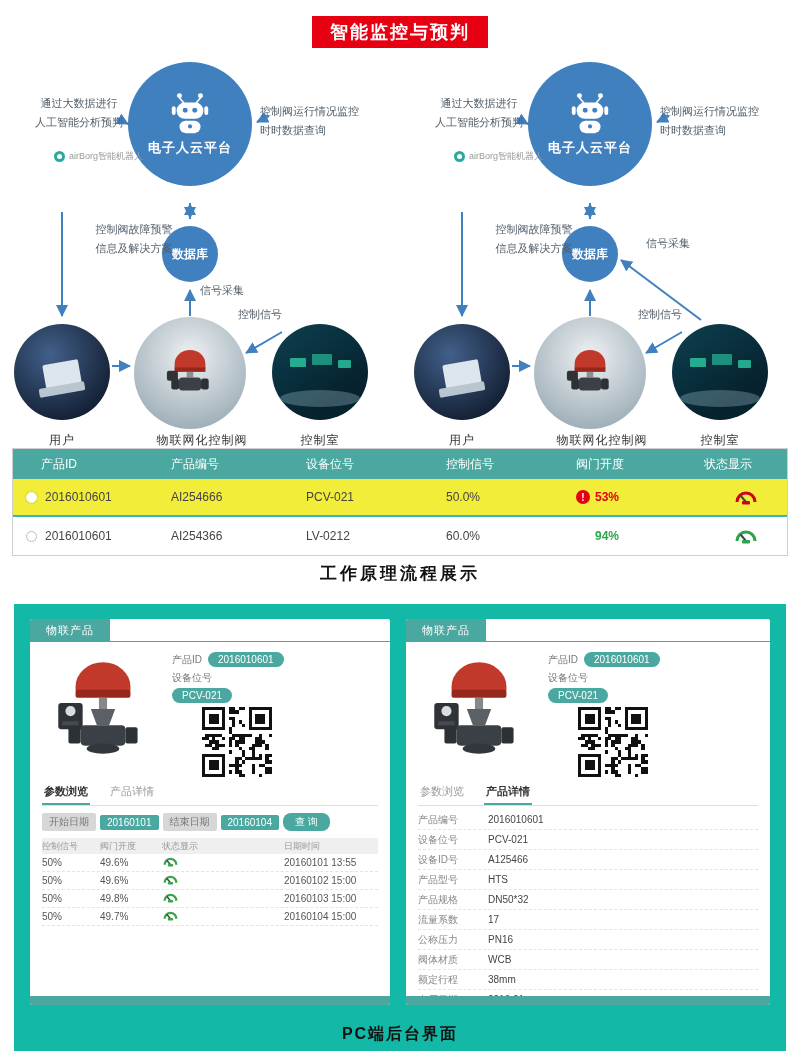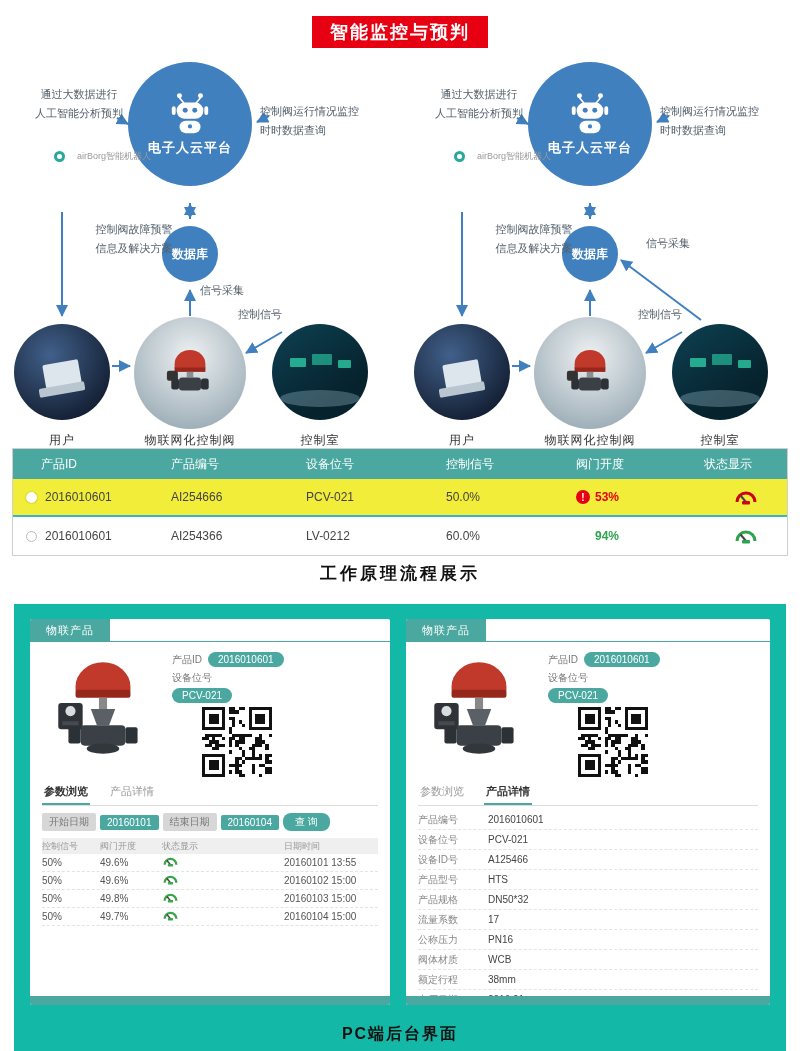--- a/index.html
+++ b/index.html
@@ -20,24 +20,24 @@
 .flow--left .only-right{display:none}
 .arrows{position:absolute;left:0;top:0;width:400px;height:398px;pointer-events:none}
 .big-circle{position:absolute;left:128px;top:8px;width:124px;height:124px;border-radius:50%;
             background:#4180bf;display:flex;flex-direction:column;align-items:center;justify-content:center;gap:3px}
 .big-circle .bclabel{color:#fff;font-size:13px;font-weight:bold;letter-spacing:1px}
 .db-circle{position:absolute;left:162px;top:172px;width:56px;height:56px;border-radius:50%;
            background:#4180bf;color:#fff;font-size:12px;font-weight:bold;
            display:flex;align-items:center;justify-content:center}
 .f-note{position:absolute;font-size:11px;color:#54606b;line-height:1.7}
 .f-note .ln{display:block}
-.note-bigdata{left:22px;top:31px;width:114px;text-align:center}
+.note-bigdata{left:22px;top:40px;width:114px;text-align:center}
 .note-monitor{left:260px;top:48px;width:128px}
 .note-warning{left:86px;top:166px;width:96px;text-align:center}
-.airborg{position:absolute;left:54px;top:96px;display:flex;align-items:center;gap:12px;
+.airborg{position:absolute;left:54px;top:96px;display:flex;align-items:center;gap:4px;
          font-size:9px;color:#999;white-space:nowrap}
 .airborg .dot{width:11px;height:11px;border-radius:50%;background:#2ba89e;position:relative;flex:none}
 .airborg .dot::after{content:"";position:absolute;left:3px;top:3px;width:5px;height:5px;border-radius:50%;background:#fff}
 .f-label{position:absolute;font-size:11px;color:#54606b;white-space:nowrap}
 .label-signal{left:200px;top:229px}
 .label-ctrl{left:238px;top:253px}
 .flow--right .label-signal{left:246px;top:182px}
 .photo{position:absolute;border-radius:50%;overflow:hidden}
 .photo-user{left:14px;top:270px;width:96px;height:96px;
             background:radial-gradient(circle at 38% 32%,#41608a,#131f33 78%)}
@@ -50,21 +50,21 @@
 .laptop-base{position:absolute;left:25px;top:61px;width:46px;height:9px;background:#b9c6cf;
              border-radius:2px;transform:rotate(-10deg)}
 .screen-a,.screen-b,.screen-c{position:absolute;background:#2fe0b4;opacity:.7;border-radius:1px}
 .screen-a{left:18px;top:34px;width:16px;height:9px}
 .screen-b{left:40px;top:30px;width:20px;height:11px;opacity:.55}
 .screen-c{left:66px;top:36px;width:13px;height:8px}
 .desk-glow{position:absolute;left:8px;bottom:13px;width:80px;height:17px;
            background:rgba(190,225,240,.28);border-radius:50%}
 .node-label{position:absolute;top:378px;font-size:12px;color:#333;text-align:center;letter-spacing:1px}
 .nl-user{left:14px;width:96px}
-.nl-valve{left:122px;width:136px}
+.nl-valve{left:134px;width:136px}
 .nl-room{left:272px;width:96px}
 
 
 .stable{position:absolute;top:448px;left:12px;width:776px;border:1px solid #cfcfcf;font-size:12px;background:#fff}
 .thead,.srow{display:grid;grid-template-columns:158px 135px 140px 130px 128px 83px;align-items:center}
 .thead{background:#4aa8a0;color:#fff;height:30px}
 .thead>div:first-child{padding-left:28px}
 .srow{height:38px;color:#444}
 .row-alarm{background:#f1ed39;border-bottom:2px solid #34b4cf}
 .row-ok{background:#fff}

